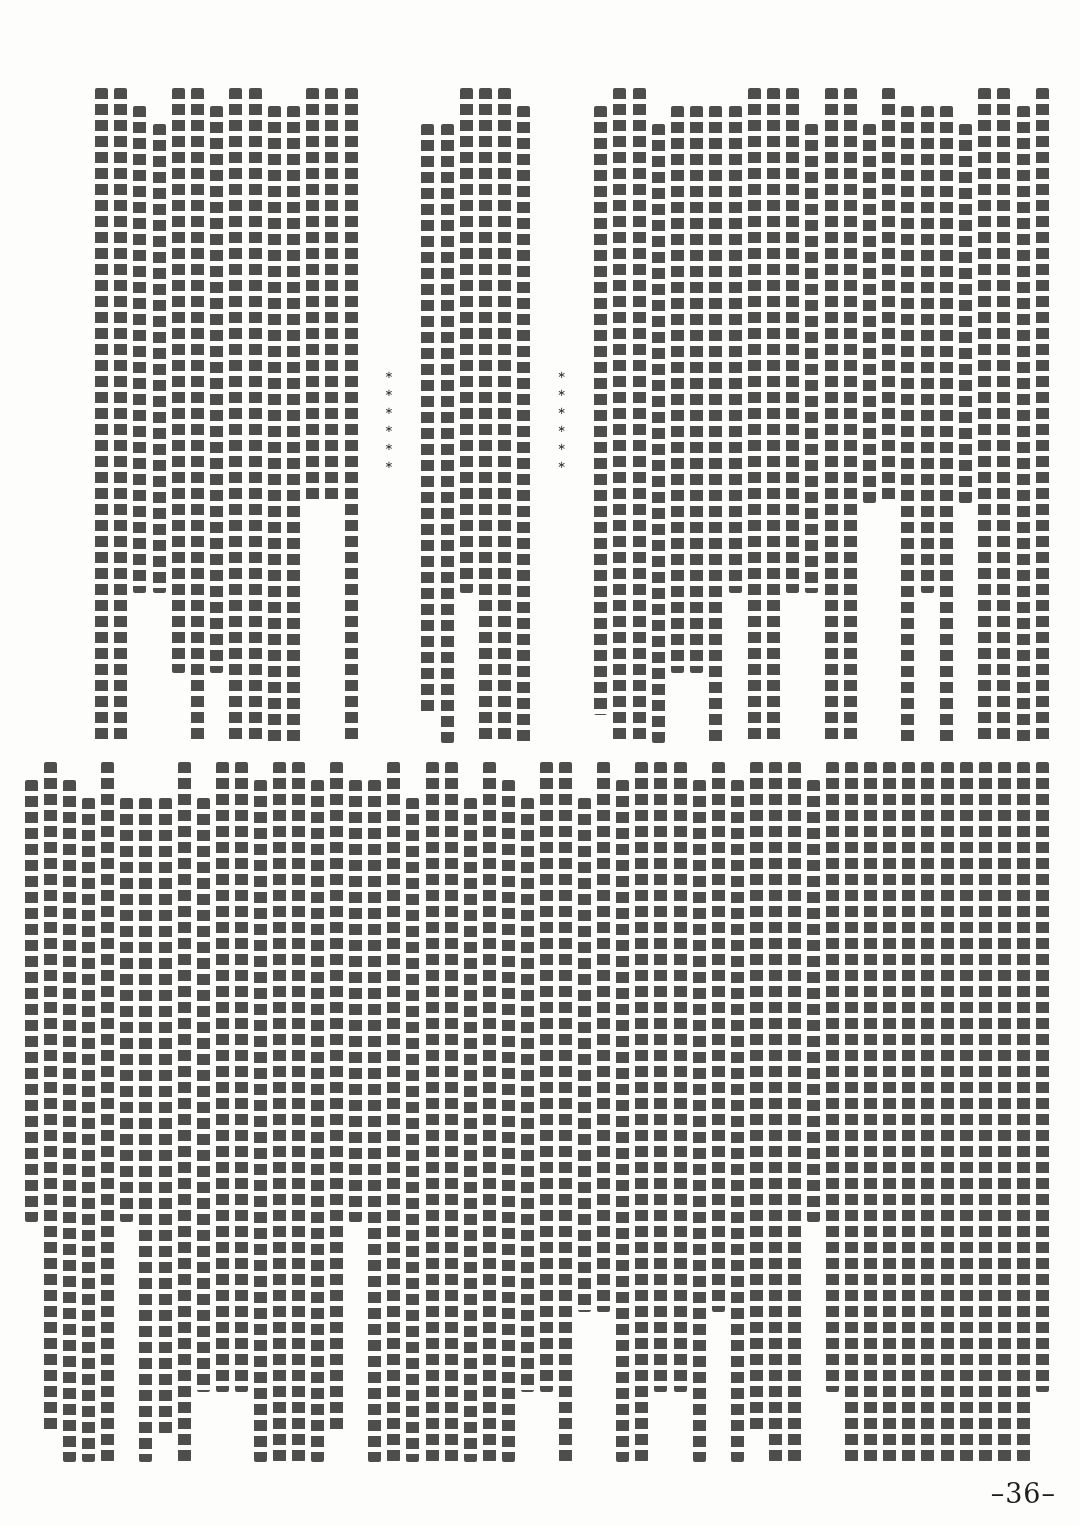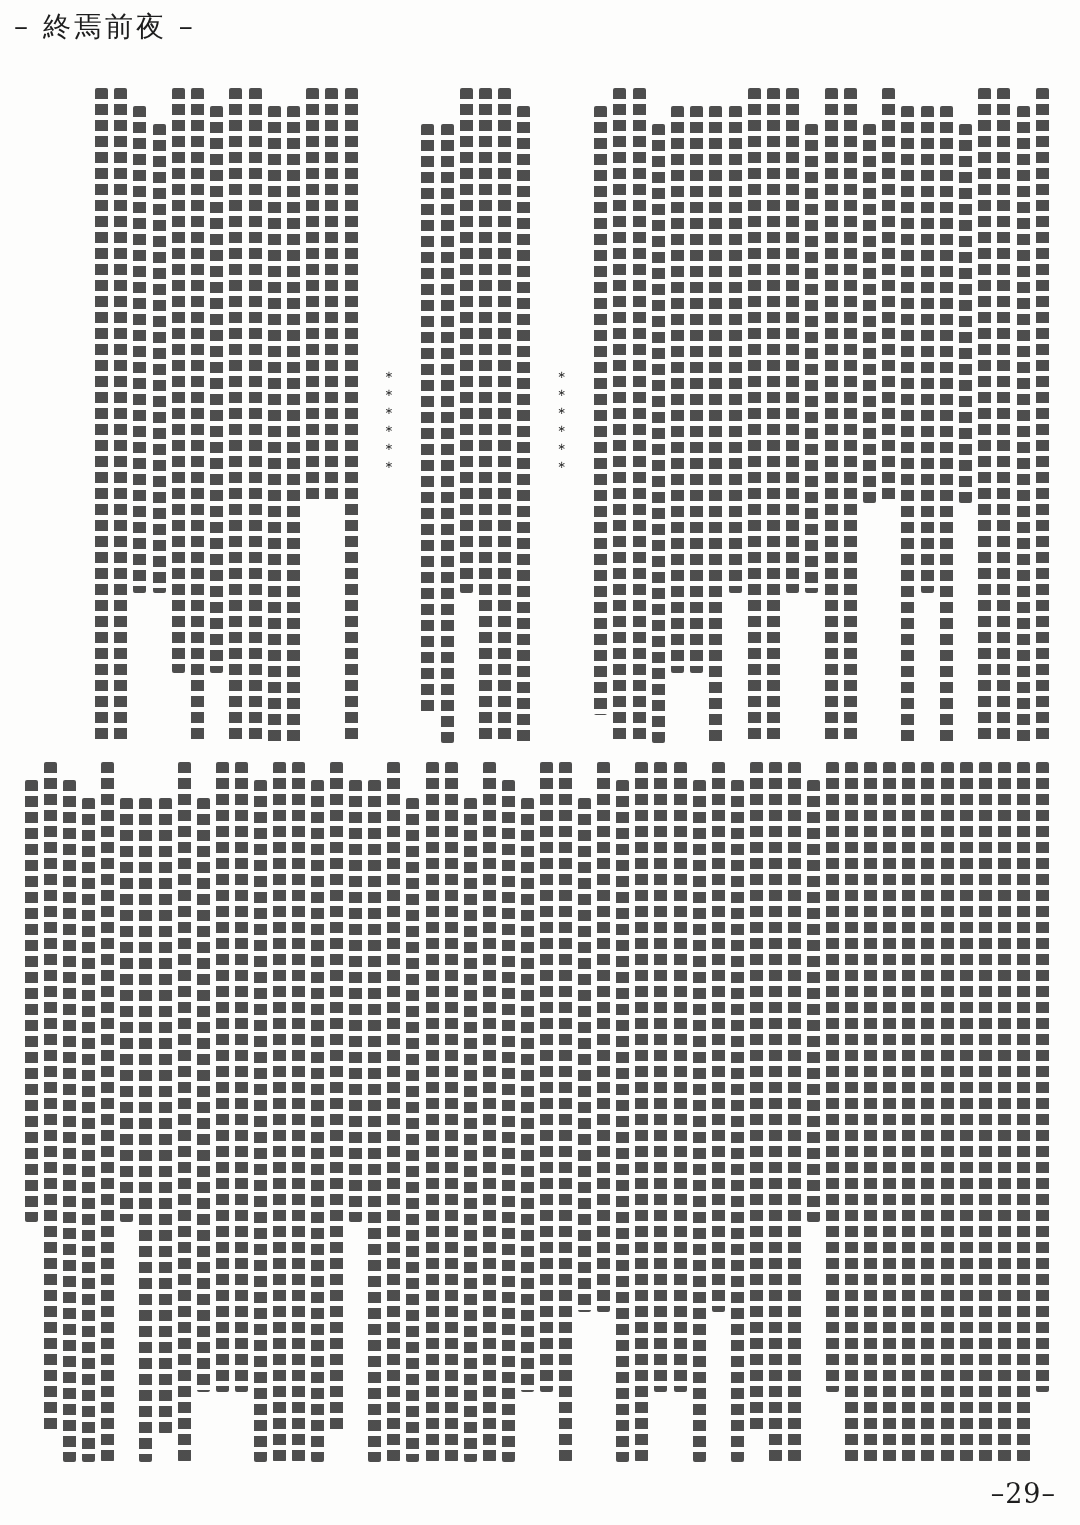--- a/index.html
+++ b/index.html
@@ -68,21 +68,20 @@
     font-size: 27px;
     letter-spacing: 1px;
     color: #1d1d1d;
   }
 </style>
 </head>
 <body>
 
 <div class="page">
 
-  <div class="page-title">– 終焉前夜 –</div>
 
   <div class="text-block block-top">
       <div class="tcol" style="left: 940.8px; top: 0px; height: 655px;"></div>
       <div class="tcol" style="left: 921.6px; top: 18px; height: 637px;"></div>
       <div class="tcol" style="left: 902.4px; top: 0px; height: 655px;"></div>
       <div class="tcol" style="left: 883.2px; top: 0px; height: 655px;"></div>
       <div class="tcol" style="left: 864px; top: 36px; height: 379px;"></div>
       <div class="tcol" style="left: 844.8px; top: 18px; height: 637px;"></div>
       <div class="tcol" style="left: 825.6px; top: 18px; height: 487px;"></div>
       <div class="tcol" style="left: 806.4px; top: 18px; height: 637px;"></div>
@@ -176,15 +175,15 @@
       <div class="tcol" style="left: 133.519px; top: 36px; height: 636px;"></div>
       <div class="tcol" style="left: 114.444px; top: 36px; height: 664px;"></div>
       <div class="tcol" style="left: 95.3704px; top: 36px; height: 424px;"></div>
       <div class="tcol" style="left: 76.2963px; top: 0px; height: 700px;"></div>
       <div class="tcol" style="left: 57.2222px; top: 36px; height: 664px;"></div>
       <div class="tcol" style="left: 38.1481px; top: 18px; height: 682px;"></div>
       <div class="tcol" style="left: 19.0741px; top: 0px; height: 672px;"></div>
       <div class="tcol" style="left: 0px; top: 18px; height: 442px;"></div>
     </div>
 
-  <div class="page-number">–29–</div>
+  <div class="page-number">–36–</div>
 
 </div>
 
 </body></html>

